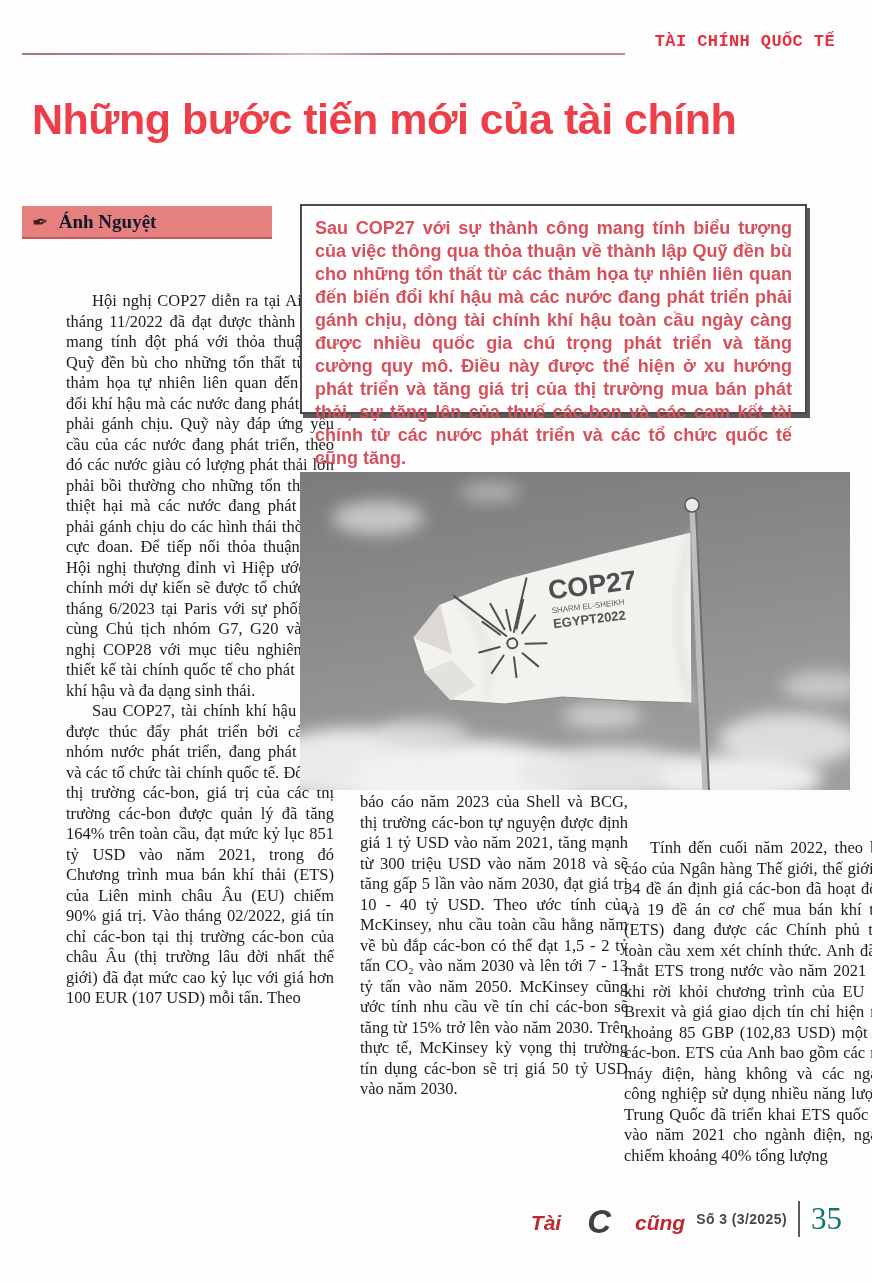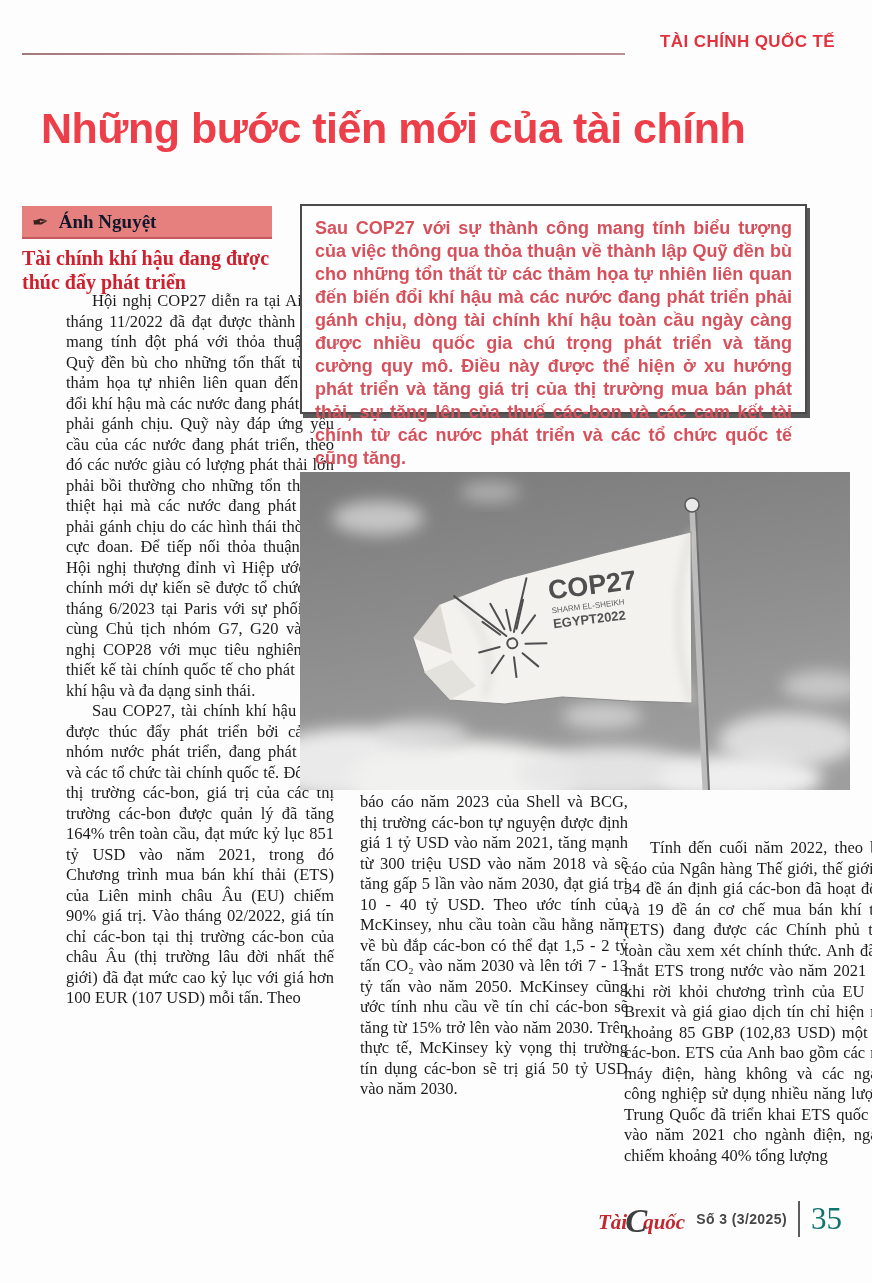--- a/index.html
+++ b/index.html
@@ -4,21 +4,21 @@
 <style>
   html,body { margin:0; padding:0; background:#ffffff; }
   .page {
     position:relative; width:872px; height:1283px; overflow:hidden;
     background:#fefdfd; font-family:"Liberation Serif", serif;
   }
 
   
   .header-label {
     position:absolute; top:32px; right:37px;
-    font-family:Liberation Sans, sans-serif; font-weight:bold;
+    font-family:Liberation Mono, monospace; font-weight:bold;
     font-size:17px; color:#e2323e; letter-spacing:0.4px;
   }
   .header-rule {
     position:absolute; top:53px; left:22px; width:603px; height:2px;
     background:linear-gradient(90deg,#a37a7c 0%,#b58e90 35%,#d8bcbd 48%,#b08789 60%,#b98f91 100%);
   }
 
   
   .title {
     position:absolute; top:84px; left:24px; width:780px;
@@ -67,47 +67,46 @@
   
   .photo { position:absolute; top:472px; left:300px; width:550px; height:318px; }
   .photo svg { display:block; }
 
   
   .footer {
     position:absolute; top:1200px; right:30px;
     display:flex; align-items:center; gap:11px;
   }
   .logo { display:flex; align-items:baseline; font-style:italic; font-weight:bold;
-          font-family:Liberation Serif, serif; color:#c0272e; }
+          font-family:Liberation Sans, sans-serif; color:#c0272e;gap:28px; }
   .logo-tai  { font-size:21px; }
   .logo-c    { font-size:33px; color:#3f3f3f; margin:0 -4px 0 -2px; position:relative; top:3px; }
   .logo-hinh { font-size:21px; }
   .footer-issue { font-family:"Liberation Sans", sans-serif; font-weight:bold;
                   font-size:14px; color:#474747; letter-spacing:0.4px; }
   .footer-divider { width:2px; height:36px; background:#5c5c5c; }
   .footer-page { font-size:31px; color:#0f766e; }
 </style>
 </head>
 <body>
 
 <div class="page">
 
   <div class="header-label">TÀI CHÍNH QUỐC TẾ</div>
   <div class="header-rule"></div>
 
-  <h1 class="title" style="margin:17px;">
+  <h1 class="title" style="margin:8px;">
     <span>Những bước tiến mới của tài chính</span>
   </h1>
 
   <div class="author-bar">
     <span class="pen-icon">✒</span>
     <span class="author-name">Ánh Nguyệt</span>
   </div>
 
-  <div class="section-heading">Tài chính khí hậu đang được thúc đẩy phát triển</div>
 
   <div class="body-col" id="col1">
     <p>Hội nghị COP27 diễn ra tại Ai Cập tháng 11/2022 đã đạt được thành công mang tính đột phá với thỏa thuận về Quỹ đền bù cho những tổn thất từ các thảm họa tự nhiên liên quan đến biến đổi khí hậu mà các nước đang phát triển phải gánh chịu. Quỹ này đáp ứng yêu cầu của các nước đang phát triển, theo đó các nước giàu có lượng phát thải lớn phải bồi thường cho những tổn thất và thiệt hại mà các nước đang phát triển phải gánh chịu do các hình thái thời tiết cực đoan. Để tiếp nối thỏa thuận này, Hội nghị thượng đỉnh vì Hiệp ước Tài chính mới dự kiến sẽ được tổ chức vào tháng 6/2023 tại Paris với sự phối hợp cùng Chủ tịch nhóm G7, G20 và Hội nghị COP28 với mục tiêu nghiên cứu thiết kế tài chính quốc tế cho phát triển, khí hậu và đa dạng sinh thái.</p>
     <p>Sau COP27, tài chính khí hậu đang được thúc đẩy phát triển bởi cả các nhóm nước phát triển, đang phát triển và các tổ chức tài chính quốc tế. Đối với thị trường các-bon, giá trị của các thị trường các-bon được quản lý đã tăng 164% trên toàn cầu, đạt mức kỷ lục 851 tỷ USD vào năm 2021, trong đó Chương trình mua bán khí thải (ETS) của Liên minh châu Âu (EU) chiếm 90% giá trị. Vào tháng 02/2022, giá tín chỉ các-bon tại thị trường các-bon của châu Âu (thị trường lâu đời nhất thế giới) đã đạt mức cao kỷ lục với giá hơn 100 EUR (107 USD) mỗi tấn. Theo</p>
   </div>
 
   <div class="summary-box">
     <span>Sau COP27 với sự thành công mang tính biểu tượng của việc thông qua thỏa thuận về thành lập Quỹ đền bù cho những tổn thất từ các thảm họa tự nhiên liên quan đến biến đổi khí hậu mà các nước đang phát triển phải gánh chịu, dòng tài chính khí hậu toàn cầu ngày càng được nhiều quốc gia chú trọng phát triển và tăng cường quy mô. Điều này được thể hiện ở xu hướng phát triển và tăng giá trị của thị trường mua bán phát thải, sự tăng lên của thuế các-bon và các cam kết tài chính từ các nước phát triển và các tổ chức quốc tế cũng tăng.</span>
   </div>
 
@@ -184,20 +183,20 @@
   </div>
 
   <div class="body-col" id="col3">
     <p>Tính đến cuối năm 2022, theo báo cáo của Ngân hàng Thế giới, thế giới có 34 đề án định giá các-bon đã hoạt động và 19 đề án cơ chế mua bán khí thải (ETS) đang được các Chính phủ trên toàn cầu xem xét chính thức. Anh đã ra mắt ETS trong nước vào năm 2021 sau khi rời khỏi chương trình của EU sau Brexit và giá giao dịch tín chỉ hiện nay khoảng 85 GBP (102,83 USD) một tấn các-bon. ETS của Anh bao gồm các nhà máy điện, hàng không và các ngành công nghiệp sử dụng nhiều năng lượng. Trung Quốc đã triển khai ETS quốc gia vào năm 2021 cho ngành điện, ngành chiếm khoảng 40% tổng lượng</p>
   </div>
 
   <div class="footer">
     <div class="logo">
       <span class="logo-tai">Tài</span>
       <span class="logo-c">C</span>
-      <span class="logo-hinh">quốc</span>
+      <span class="logo-hinh">cũng</span>
     </div>
     <span class="footer-issue">Số 3 (3/2025)</span>
     <span class="footer-divider"></span>
     <span class="footer-page">35</span>
   </div>
 
 </div>
 
 </body></html>

